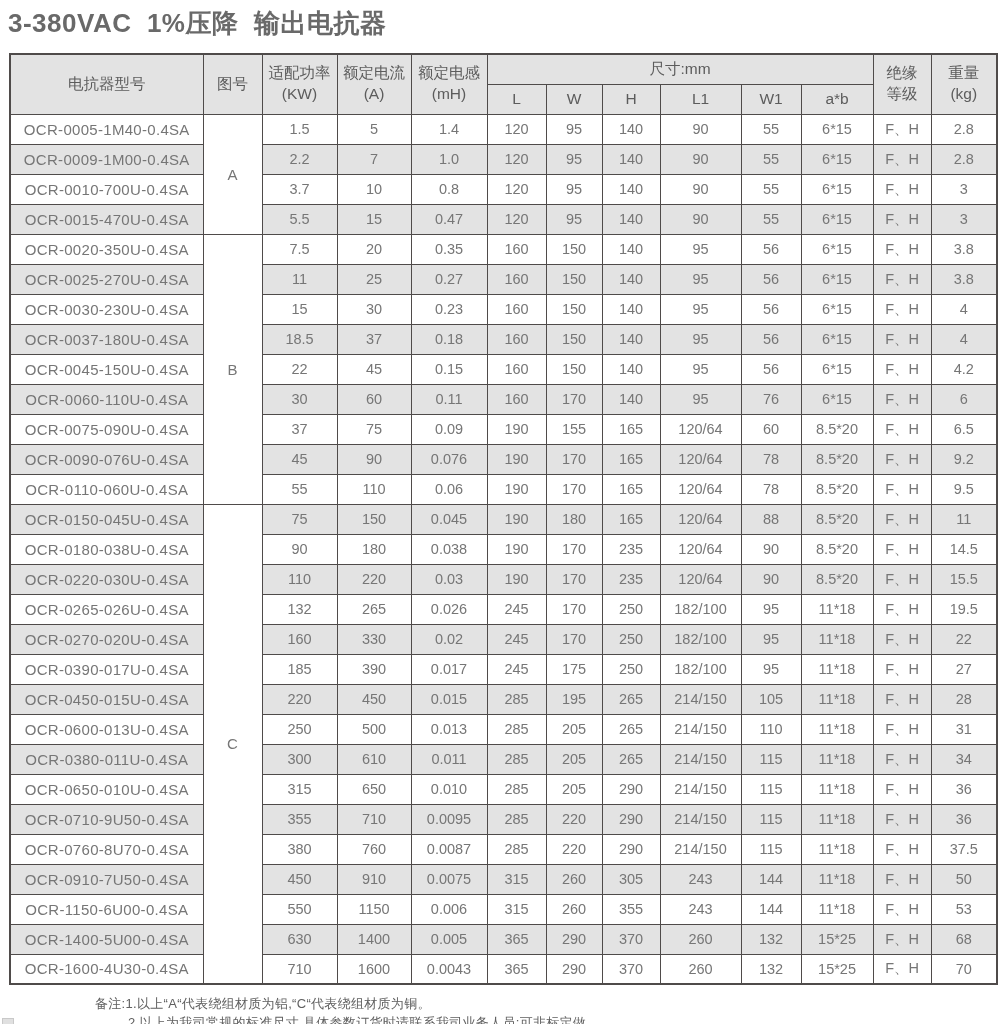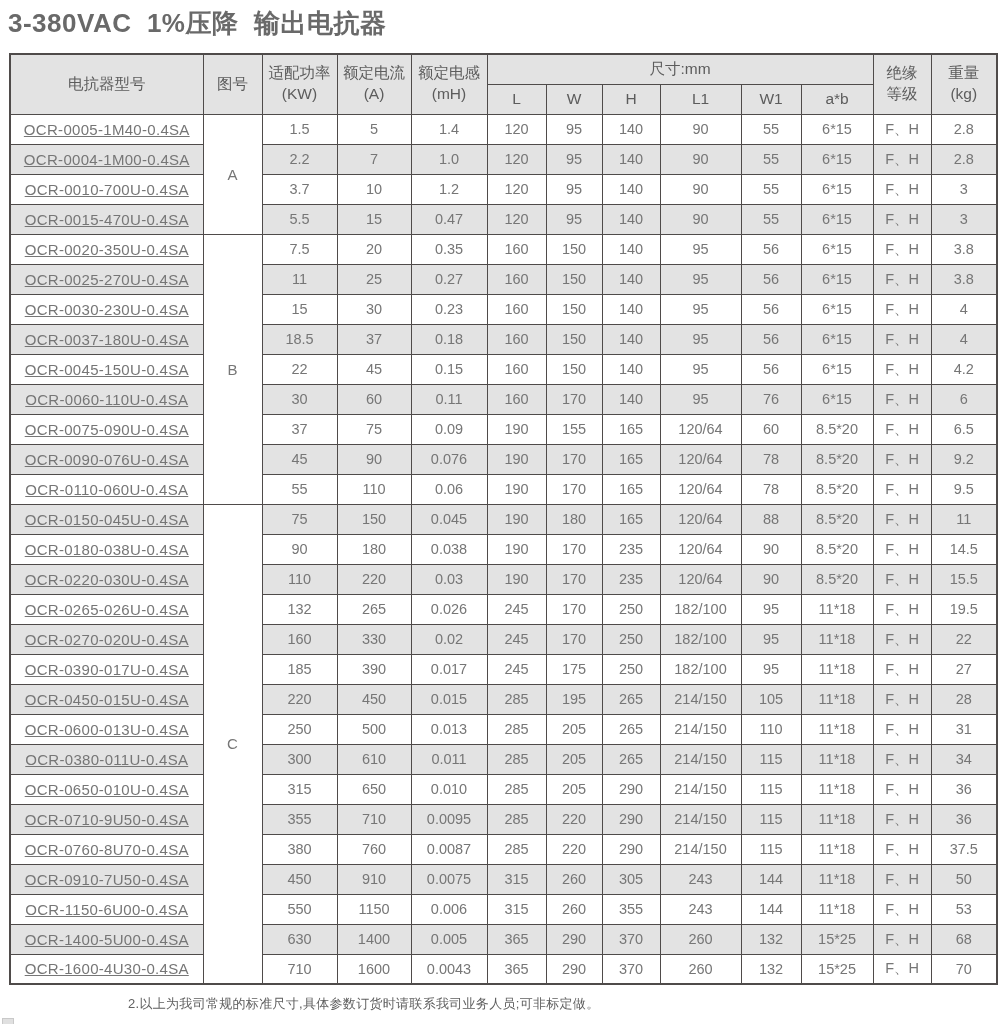--- a/index.html
+++ b/index.html
@@ -50,21 +50,20 @@
     height:30px;
   }
   table.spec td{
     height:30px;
     font-size:14.5px;
     background:#ffffff;
   }
   table.spec td.model{
     font-size:15px;
     letter-spacing:0.3px;
-    text-decoration:underline;
   }
   table.spec tr.alt td{background:var(--stripe);}
   table.spec td.fig{
     background:#ffffff !important;
     font-size:15px;
   }
   .notes{
     margin:10px 0 0 95px;
     font-size:13px;
     color:#606060;
@@ -138,38 +137,38 @@
           <td>120</td>
           <td>95</td>
           <td>140</td>
           <td>90</td>
           <td>55</td>
           <td>6*15</td>
           <td>F、H</td>
           <td>2.8</td>
         </tr>
         <tr class="alt">
-          <td class="model">OCR-0004-1M00-0.4SA</td>
+          <td class="model">OCR-0009-1M00-0.4SA</td>
           <td>2.2</td>
           <td>7</td>
           <td>1.0</td>
           <td>120</td>
           <td>95</td>
           <td>140</td>
           <td>90</td>
           <td>55</td>
           <td>6*15</td>
           <td>F、H</td>
           <td>2.8</td>
         </tr>
         <tr>
           <td class="model">OCR-0010-700U-0.4SA</td>
           <td>3.7</td>
           <td>10</td>
-          <td>1.2</td>
+          <td>0.8</td>
           <td>120</td>
           <td>95</td>
           <td>140</td>
           <td>90</td>
           <td>55</td>
           <td>6*15</td>
           <td>F、H</td>
           <td>3</td>
         </tr>
         <tr class="alt">
@@ -535,18 +534,19 @@
           <td>260</td>
           <td>132</td>
           <td>15*25</td>
           <td>F、H</td>
           <td>70</td>
         </tr>
       </tbody>
   </table>
 
   <div class="notes">
+    <div>备注:1.以上“A“代表绕组材质为铝,“C“代表绕组材质为铜。</div>
     <div class="n2">2.以上为我司常规的标准尺寸,具体参数订货时请联系我司业务人员;可非标定做。</div>
   </div>
 
   <div class="corner-frag"></div>
 
 </div>
 
 </body></html>

